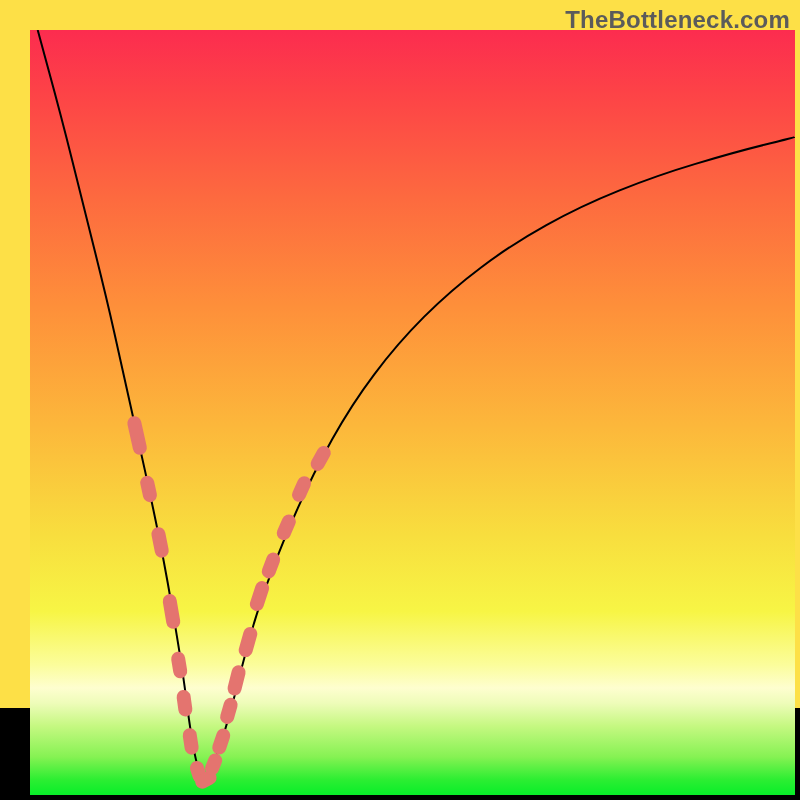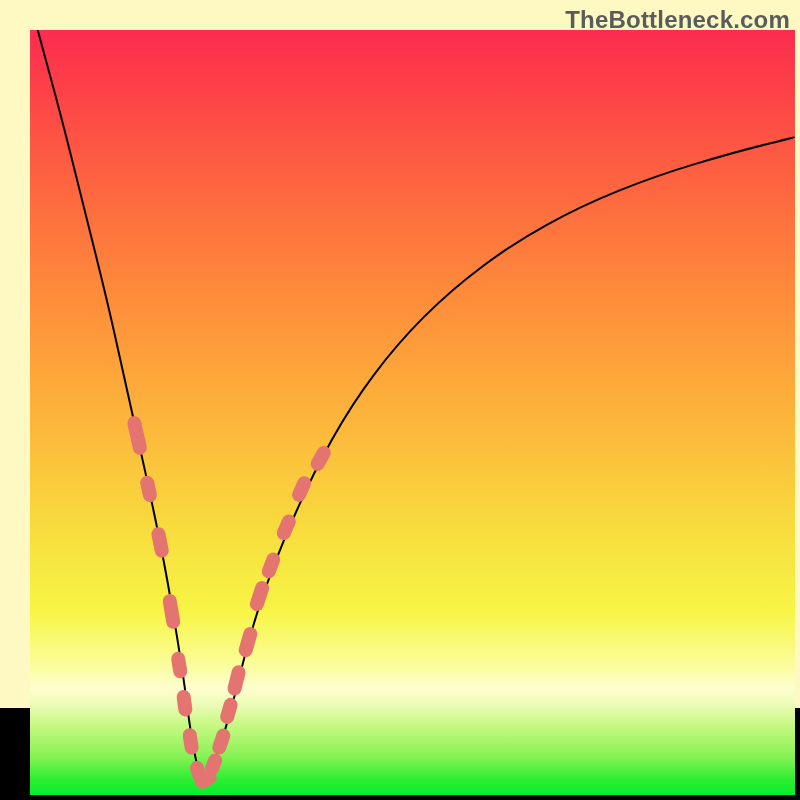--- a/index.html
+++ b/index.html
@@ -10,21 +10,21 @@
     background: #000;
     font-family: Arial, Helvetica, sans-serif;
     overflow: hidden;
   }
   .frame {
     position: absolute;
     left: 0;
     top: 0;
     width: 800px;
     height: 708px;
-    background: #fef9c3;
+    background: #fde047;
   }
   .plot {
     position: absolute;
     left: 30px;
     top: 30px;
     width: 765px;
     height: 765px;
     overflow: hidden;
   }
   

